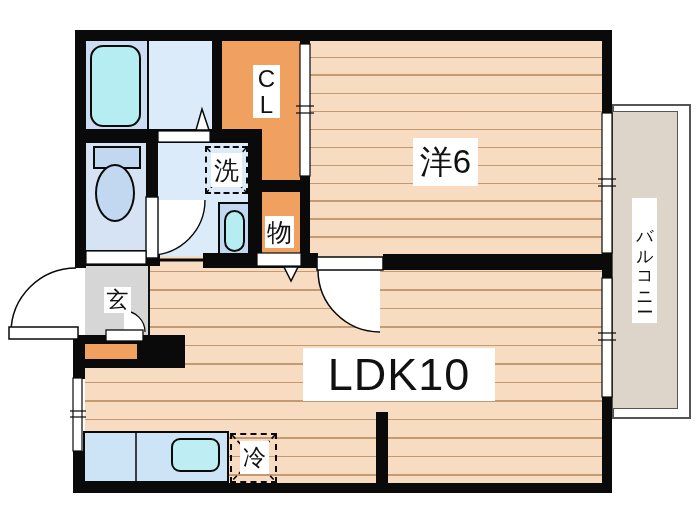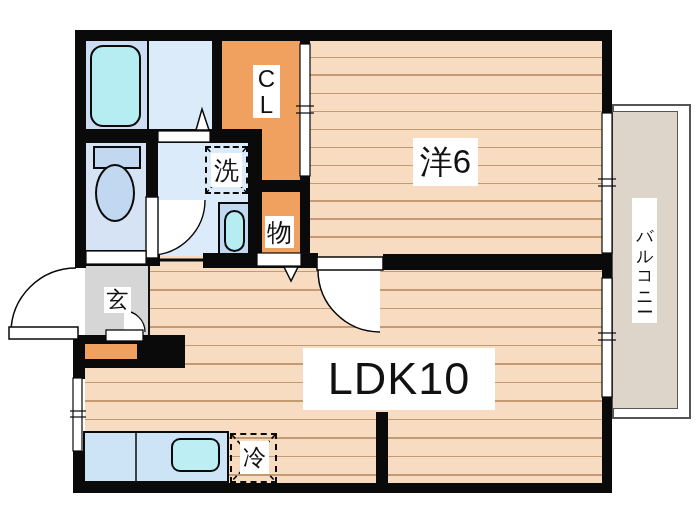--- a/index.html
+++ b/index.html
@@ -136,21 +136,21 @@
       <line x1="275" y1="435" x2="232" y2="481"></line>
     </g>
 
     <line x1="136" y1="433" x2="136" y2="481" stroke="#0a0a0a" stroke-width="1.5"></line>
   </svg>
 
   <div class="lbl" style="left:413px;top:125px;width:65px;height:48px;font-size:33px;margin-top:13px;">
     <span>洋6</span>
     </div>
 
-  <div class="lbl" style="left:303px;top:348px;width:192px;height:62px;font-size:45px;letter-spacing:1px;">
+  <div class="lbl" style="left:303px;top:348px;width:192px;height:53px;font-size:45px;letter-spacing:1px;">
     <span>LDK10</span>
     </div>
 
   <div class="lbl" style="left:253px;top:65px;width:27px;height:53px;font-size:24px;flex-direction:column;">
     <span>C</span>
     <span>L</span>
     </div>
 
   <div class="lbl" style="left:211px;top:153px;width:31px;height:34px;font-size:25px;">
     <span>洗</span>

